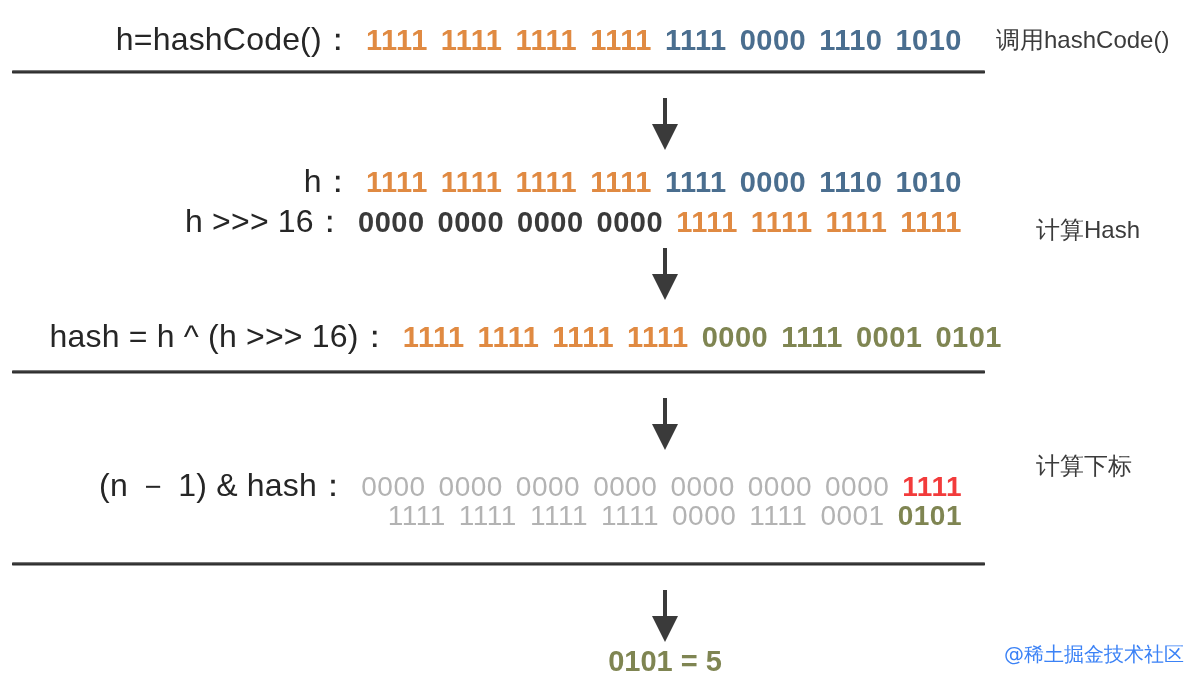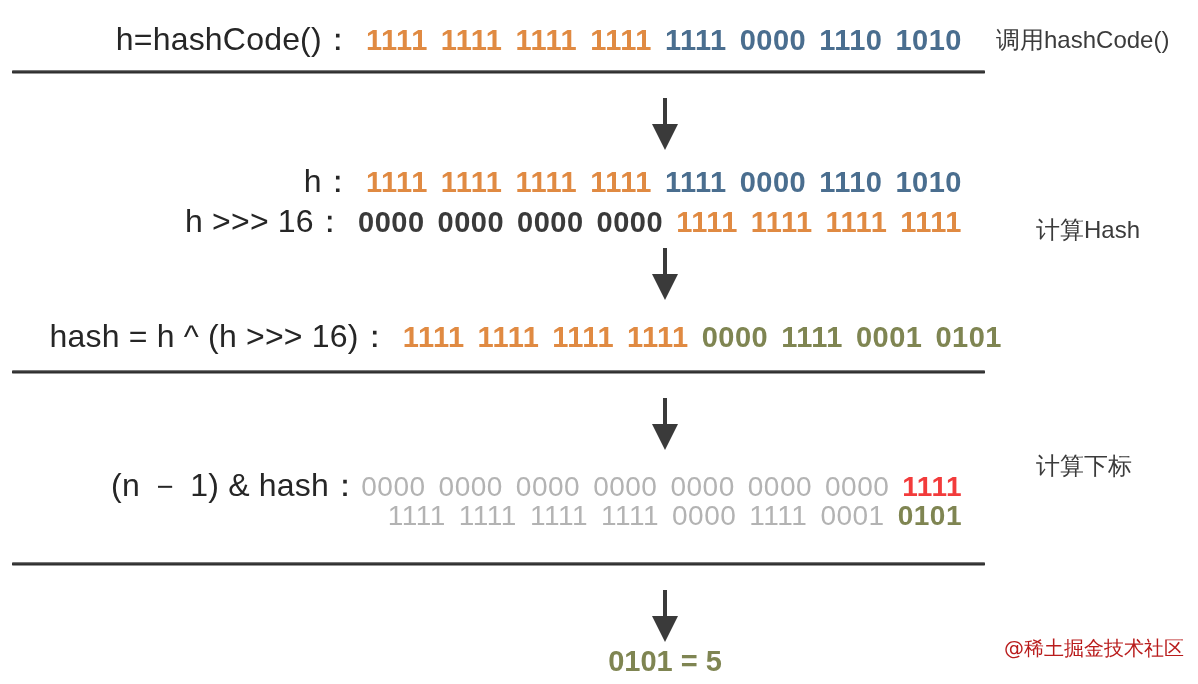--- a/index.html
+++ b/index.html
@@ -71,22 +71,22 @@
     position:absolute;
     color:#7f8552;
     font-size:29px;
     font-weight:bold;
     white-space:nowrap;
   }
 
   
   .watermark{
     position:absolute;
-    right:14px;bottom:22px;
-    color:#b91c1c;
+    right:14px;bottom:16px;
+    color:#3b82f6;
     font-size:20px;
     white-space:nowrap;
     font-family:"DejaVu Sans",sans-serif;
   }
 </style>
 </head>
 <body>
 
 <div class="stage">
 
@@ -163,21 +163,21 @@
   </div>
 
   <div class="rule" style="top:370px;"></div>
 
   <div class="arrow" style="left:645px;top:398px;">
     <div class="shaft"></div>
       <div class="head"></div>
   </div>
 
   <div class="row" style="left:0px;top:464px;width:962px;justify-content:flex-end;">
-    <span class="label" style="">(n － 1) &amp; hash：</span>
+    <span class="label" style="margin-right:12px;">(n － 1) &amp; hash：</span>
     <span class="bits" style="font-size:28px;font-weight:normal;">
       <span class="grp c-gray">0000</span>
       <span class="grp c-gray">0000</span>
       <span class="grp c-gray">0000</span>
       <span class="grp c-gray">0000</span>
       <span class="grp c-gray">0000</span>
       <span class="grp c-gray">0000</span>
       <span class="grp c-gray">0000</span>
       <span class="grp c-red" style="font-weight:bold;">1111</span>
     </span>

